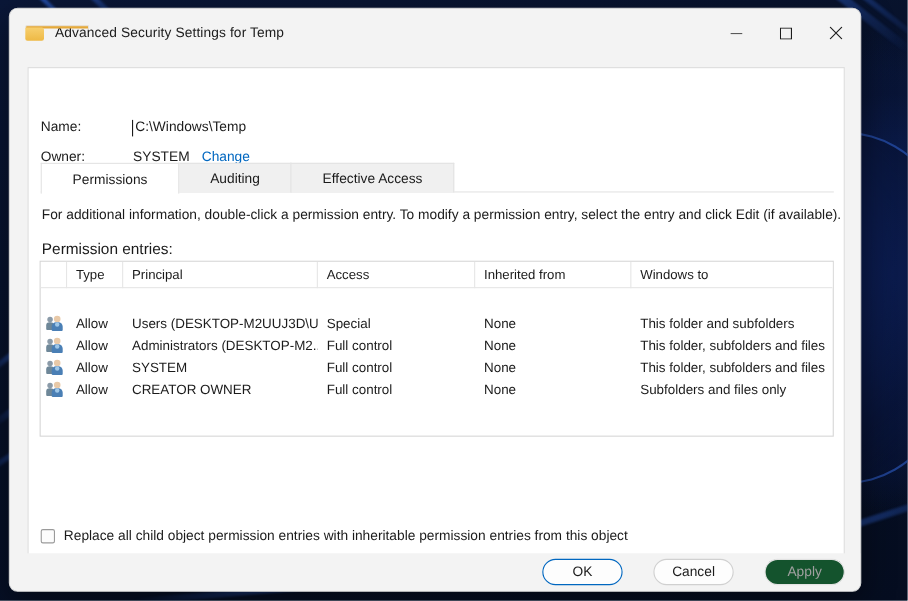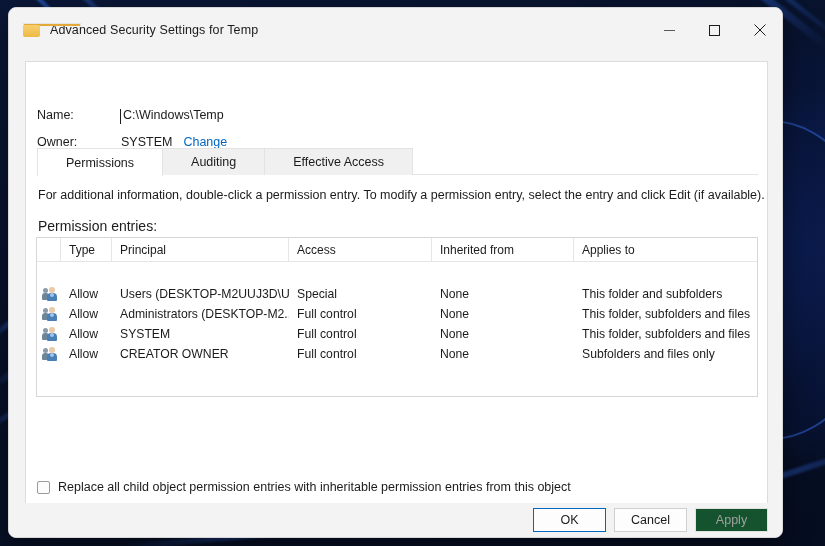--- a/index.html
+++ b/index.html
@@ -253,28 +253,29 @@
     left: 0; bottom: 0;
     width: 775px; height: 34px;
     background: #f3f3f3;
   }
   #footer-btns {
     position: absolute; right: 16px; top: 5px;
     display: flex; gap: 8px;
   }
   .fbtn {
     width: 73px; height: 24px;
-    border-radius: 0;
+    border-radius: 12px;
     font-size: 12.5px;
     font-family: "Liberation Sans", sans-serif;
     display: inline-flex; align-items: center; justify-content: center;
     cursor: default;
     background: #fdfdfd;
     border: 1px solid #d0d0d0;
     color: #1b1b1b;
+    margin-left: 20px;
   }
   .fbtn.primary { border: 1px solid #0067c0; }
   .fbtn.disabled {
     color: #a0a0a0; background: #14532d; border-color: #e2e2e2;
   }
 </style>
 </head>
 <body>
 
 <div id="desktop">
@@ -346,21 +347,21 @@
     <div id="desc">For additional information, double-click a permission entry. To modify a permission entry, select the entry and click Edit (if available).</div>
     <div id="entries-label">Permission entries:</div>
 
     <div id="table">
       <div id="thead">
         <div class="th c-icon"></div>
         <div class="th c-type">Type</div>
         <div class="th c-principal">Principal</div>
         <div class="th c-access">Access</div>
         <div class="th c-inherited">Inherited from</div>
-        <div class="th c-applies">Applies to</div>
+        <div class="th c-applies">Windows to</div>
       </div>
 
       <div class="trow">
         <div class="td c-icon">
           <span class="group-icon">
             <span class="p head1"></span>
               <span class="p body1"></span>
             <span class="p head2"></span>
               <span class="p body2"></span>
               <span class="p acc"></span>

